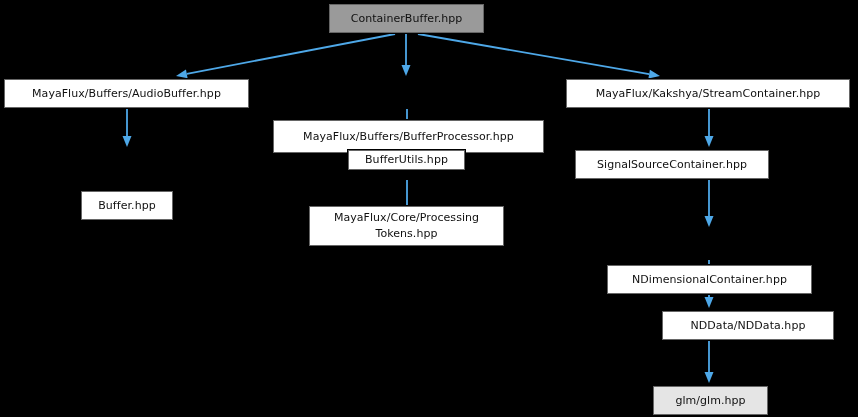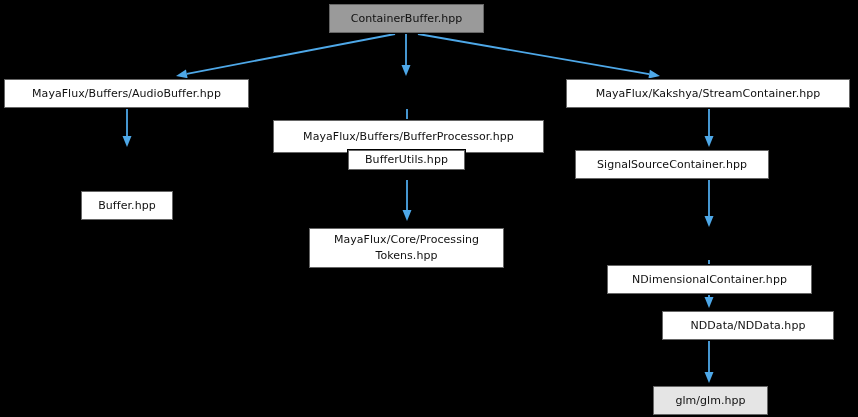--- a/index.html
+++ b/index.html
@@ -70,19 +70,19 @@
       <polygon points="709,383 704.5,372 713.5,372" fill="#4ea8e8"></polygon>
     </svg>
   <div id="node-layer">
       <div class="node fill-gray" style="left: 329px; top: 4px; width: 155px; height: 29px;">ContainerBuffer.hpp</div>
       <div class="node fill-white" style="left: 4px; top: 79px; width: 245px; height: 29px;">MayaFlux/Buffers/AudioBuffer.hpp</div>
       <div class="node fill-white" style="left: 273px; top: 79px; width: 271px; height: 33px; margin-top: 41px;">MayaFlux/Buffers/BufferProcessor.hpp</div>
       <div class="node fill-white" style="left: 566px; top: 79px; width: 284px; height: 29px;">MayaFlux/Kakshya/StreamContainer.hpp</div>
       <div class="node fill-white" style="left: 81px; top: 150px; width: 92px; height: 29px; margin-top: 41px;">Buffer.hpp</div>
       <div class="node fill-white" style="left: 348px; top: 150px; width: 117px; height: 20px;">BufferUtils.hpp</div>
       <div class="node fill-white" style="left: 575px; top: 150px; width: 194px; height: 29px;">SignalSourceContainer.hpp</div>
-      <div class="node fill-white" style="left: 309px; top: 228px; width: 195px; height: 40px;">MayaFlux/Core/Processing
+      <div class="node fill-white" style="left: 309px; top: 206px; width: 195px; height: 40px;">MayaFlux/Core/Processing
 Tokens.hpp</div>
       <div class="node fill-white" style="left: 607px; top: 230px; width: 205px; height: 29px; margin-top: 35px;">NDimensionalContainer.hpp</div>
       <div class="node fill-white" style="left: 662px; top: 311px; width: 172px; height: 29px;">NDData/NDData.hpp</div>
       <div class="node fill-ltgray" style="left: 653px; top: 386px; width: 115px; height: 29px;">glm/glm.hpp</div>
     </div>
 </div>
 
 </body></html>

